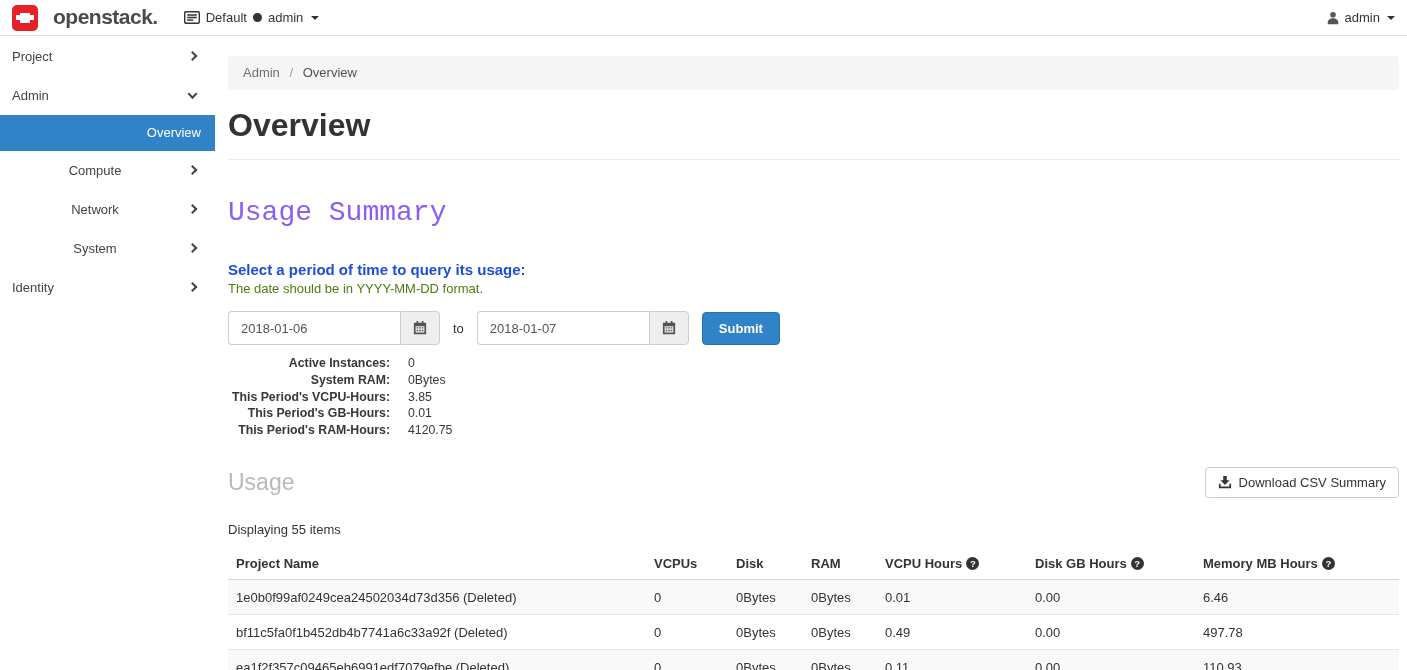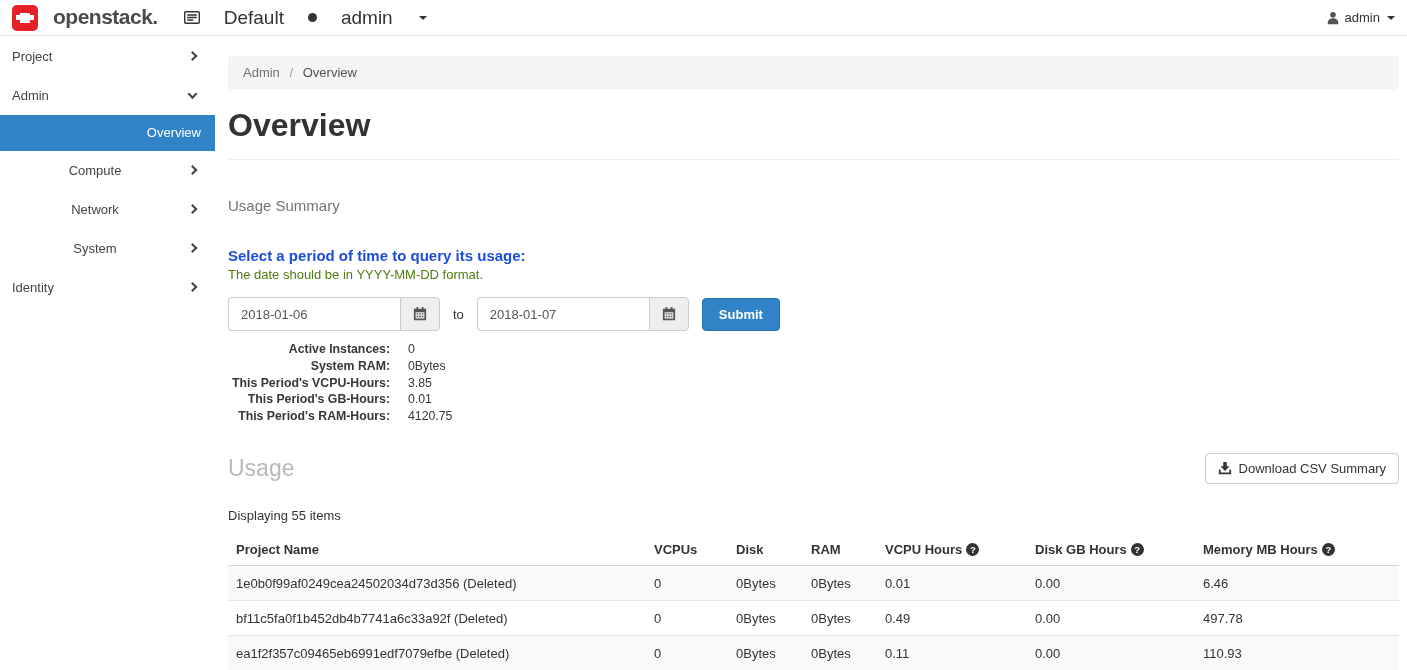--- a/index.html
+++ b/index.html
@@ -7,22 +7,22 @@
     font-family:"Liberation Sans","DejaVu Sans",sans-serif; color:#333; }
 
   
   .topbar { height:36px; display:flex; align-items:center; padding:0 12px;
     border-bottom:1px solid #e2e2e2; background:#fff; }
   .brand { display:flex; align-items:flex-start; gap:15px; cursor:pointer; }
   .logo { position:relative; width:26px; height:26px; background:#e52027; border-radius:5px; overflow:hidden; }
   .logo::before { content:""; position:absolute; left:8px; top:8px; width:10px; height:10px; background:#fff; }
   .logo::after  { content:""; position:absolute; left:4px; top:10.5px; width:18px; height:5px; background:#fff; }
   .brand-text { font-size:21px; font-weight:bold; color:#4a4a4a; letter-spacing:-0.5px; }
-  .context-switcher { display:flex; align-items:center; gap:24px; margin-left:26px;
-    font-size:19px; color:#333; cursor:pointer; }
+  .context-switcher { display:flex; align-items:center; gap:6px; margin-left:26px;
+    font-size:13px; color:#333; cursor:pointer; }
   .dot { width:9px; height:9px; background:#333; border-radius:50%; display:inline-block; }
   .caret { display:inline-block; width:0; height:0; border-left:4px solid transparent;
     border-right:4px solid transparent; border-top:4px solid #333; margin-left:2px; }
   .topbar-spacer { flex:1; }
   .user-menu { display:flex; align-items:center; gap:5px; font-size:13px; cursor:pointer; }
 
   
   .layout { display:flex; height:634px; }
   .sidebar { width:215px; flex:0 0 215px; padding-top:1px; }
   .nav-item { position:relative; height:39px; line-height:39px; font-size:13px; color:#434343; cursor:pointer; }
@@ -40,21 +40,21 @@
   
   .breadcrumb { margin-top:20px; height:34px; line-height:34px; background:#f5f5f5;
     border-radius:4px; padding:0 15px; font-size:13px; }
   .breadcrumb .bc-link { color:#6f6f6f; }
   .breadcrumb .bc-sep { color:#9a9a9a; margin:0 6px; }
   .breadcrumb .bc-current { color:#515151; }
   h1.page-title { font-size:32px; font-weight:bold; color:#333; margin-top:17px; }
   hr.title-rule { border:none; border-top:1px solid #ececec; margin-top:15px; }
 
   
-  h2.section-heading { font-size:15px; font-weight:500; color:#737373; margin-top:37px; }
+  h2.section-heading { font-size:28px; font-weight:500; color:#8b5cf6; margin-top:37px;font-family:Liberation Mono, monospace; }
   .prompt { font-size:15px; font-weight:bold; color:#1d4ed8; margin-top:33px; }
   .hint { font-size:13px; color:#4d7c0f; margin-top:3px; }
   .date-form { display:flex; align-items:center; margin-top:15px; }
   .input-group { display:flex; width:212px; height:34px; }
   .input-group input { flex:1; min-width:0; border:1px solid #ccc; border-right:none;
     border-radius:4px 0 0 4px; padding:8px 12px; font-size:13px; color:#555;
     font-family:"Liberation Sans","DejaVu Sans",sans-serif; outline:none; }
   .input-addon { width:40px; background:#eee; border:1px solid #ccc; border-radius:0 4px 4px 0;
     display:flex; align-items:center; justify-content:center; cursor:pointer; }
   .to-label { font-size:13px; margin:0 13px; }

